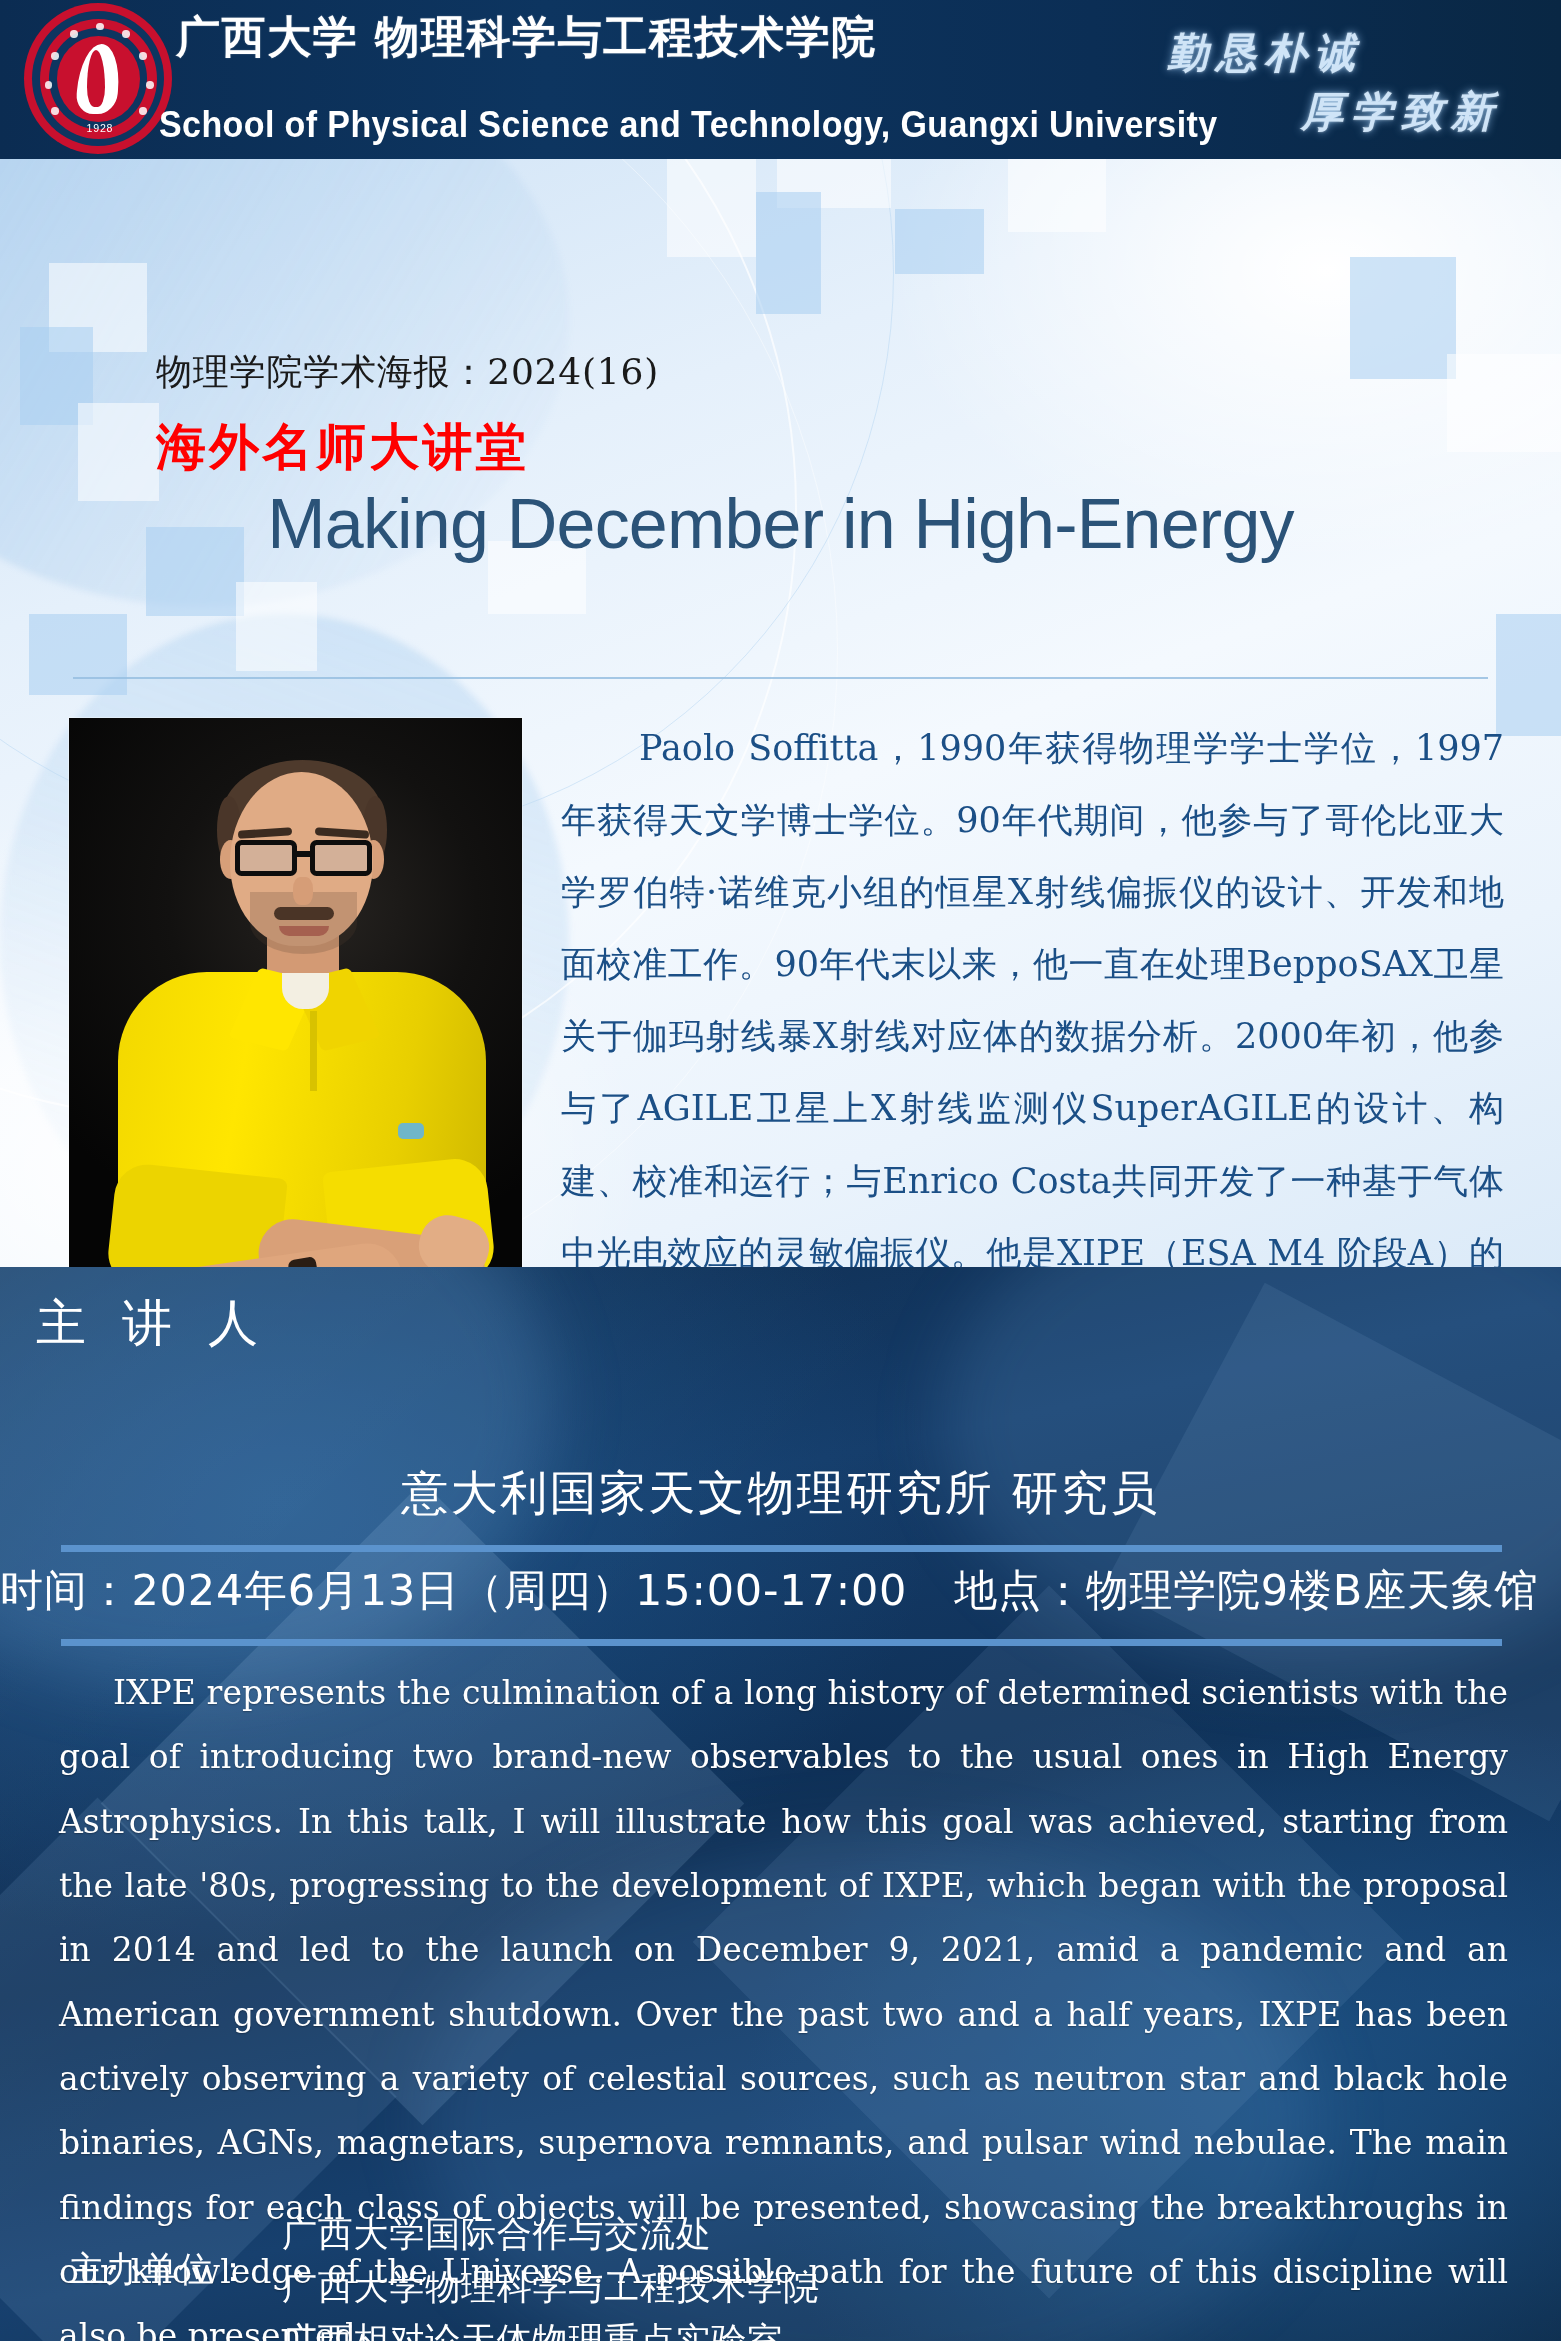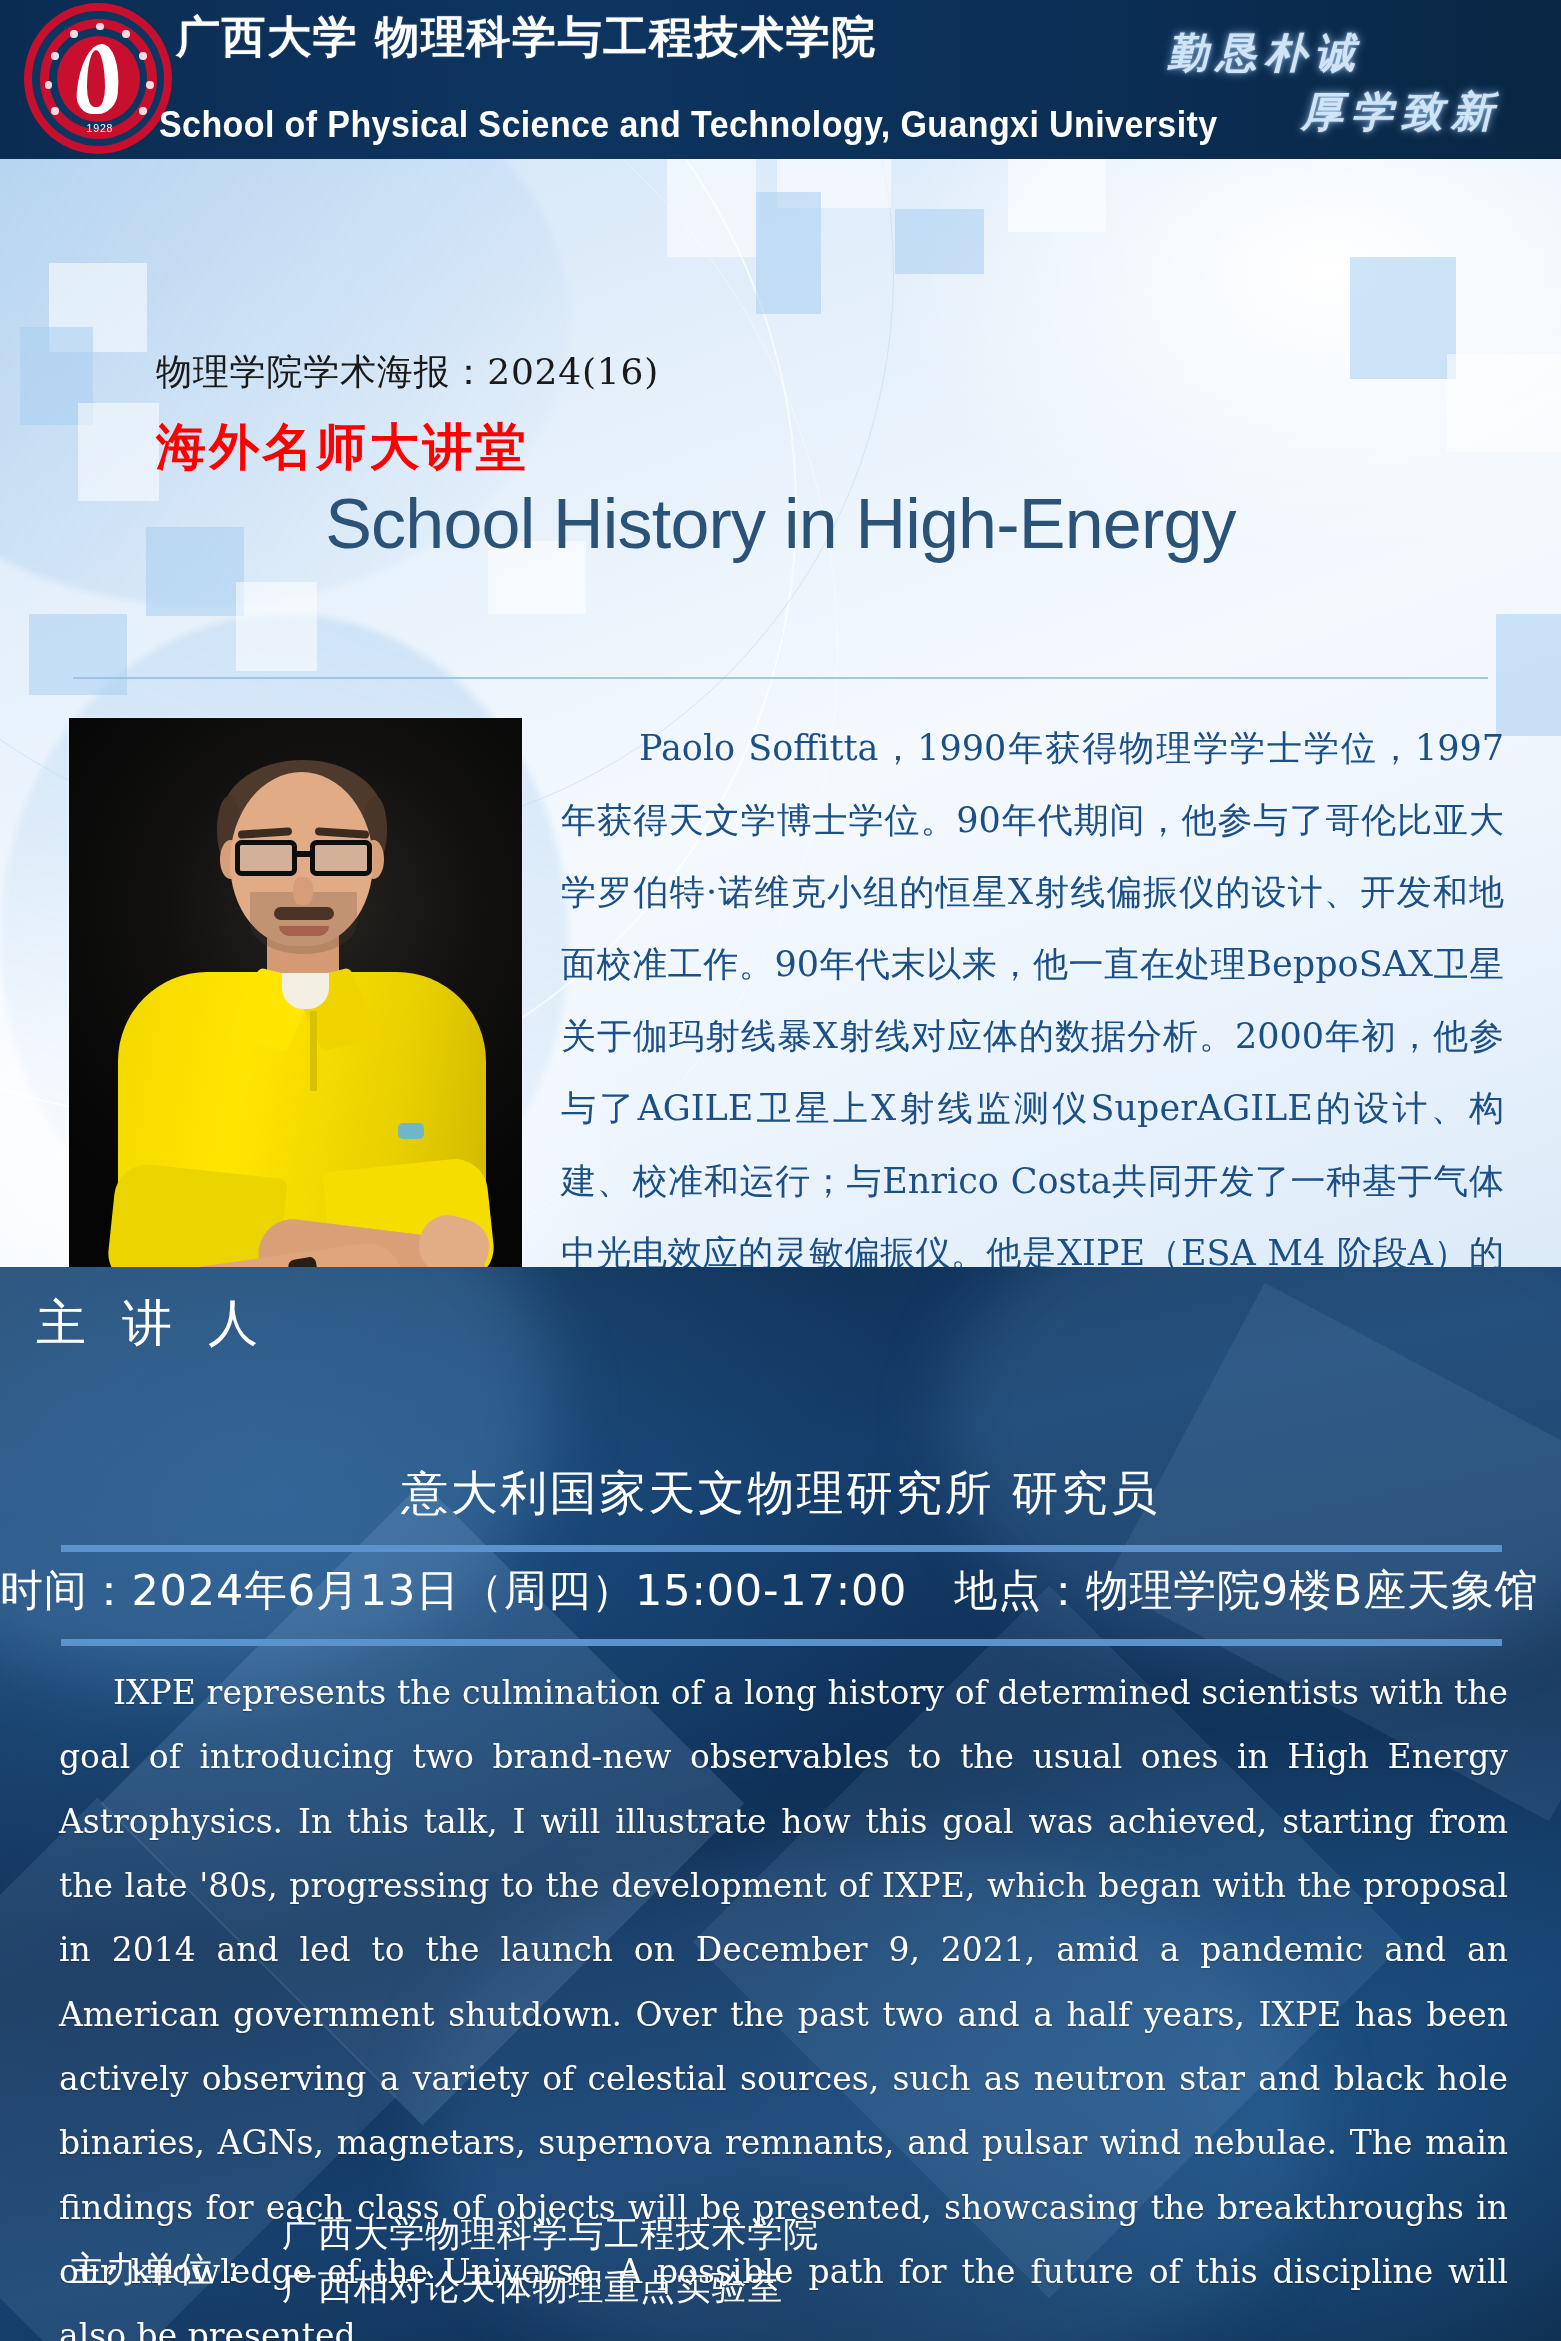--- a/index.html
+++ b/index.html
@@ -321,21 +321,21 @@
     <div class="sq-blue" style="left:146px; top:368px; width:98px; height:89px;"></div>
     <div class="sq" style="left:236px; top:423px; width:81px; height:89px;"></div>
     <div class="sq-blue" style="left:29px; top:455px; width:98px; height:81px;"></div>
     <div class="sq" style="left:488px; top:382px; width:98px; height:73px;"></div>
     <div class="sq-blue" style="left:1496px; top:455px; width:65px; height:122px;"></div>
 
     <div class="poster-no">物理学院学术海报：2024(16)</div>
     <div class="lecture-series">海外名师大讲堂</div>
 
     <div class="talk-title">
-      <div>School History in High-Energy</div>
+      <div>Making December in High-Energy</div>
     </div>
     <div class="title-rule"></div>
 
     <div class="speaker-photo">
       <div class="ph-bg"></div>
       <div class="ph-shirt"></div>
       <div class="ph-arm-l"></div>
       <div class="ph-arm-r"></div>
       <div class="ph-hair"></div>
       <div class="ph-hair2"></div>
@@ -387,20 +387,21 @@
 
   <div class="abstract"><span class="indent"></span><span>IXPE represents the culmination of a long history of determined scientists with the goal of introducing two brand-new observables to the usual ones in High Energy Astrophysics. In this talk, I will illustrate how this goal was achieved, starting from the late '80s, progressing to the development of IXPE, which began with the proposal in 2014 and led to the launch on December 9, 2021, amid a pandemic and an American government shutdown. Over the past two and a half years, IXPE has been actively observing a variety of celestial sources, such as neutron star and black hole binaries, AGNs, magnetars, supernova remnants, and pulsar wind nebulae. The main findings for each class of objects will be presented, showcasing the breakthroughs in our knowledge of the Universe. A possible path for the future of this discipline will also be presented.</span></div>
 
   <div class="organizers">
     <div class="org-row">
       <div class="org-label">
         <div class="org-spacer"></div>
         <div style="margin-top:34px;">主办单位：</div>
       </div>
       <div class="org-list">
+        <div class="org-item">广西大学国际合作与交流处</div>
         <div class="org-item">广西大学物理科学与工程技术学院</div>
         <div class="org-item">广西相对论天体物理重点实验室</div>
       </div>
     </div>
   </div>
 
 </div>
 
 
 </body></html>

